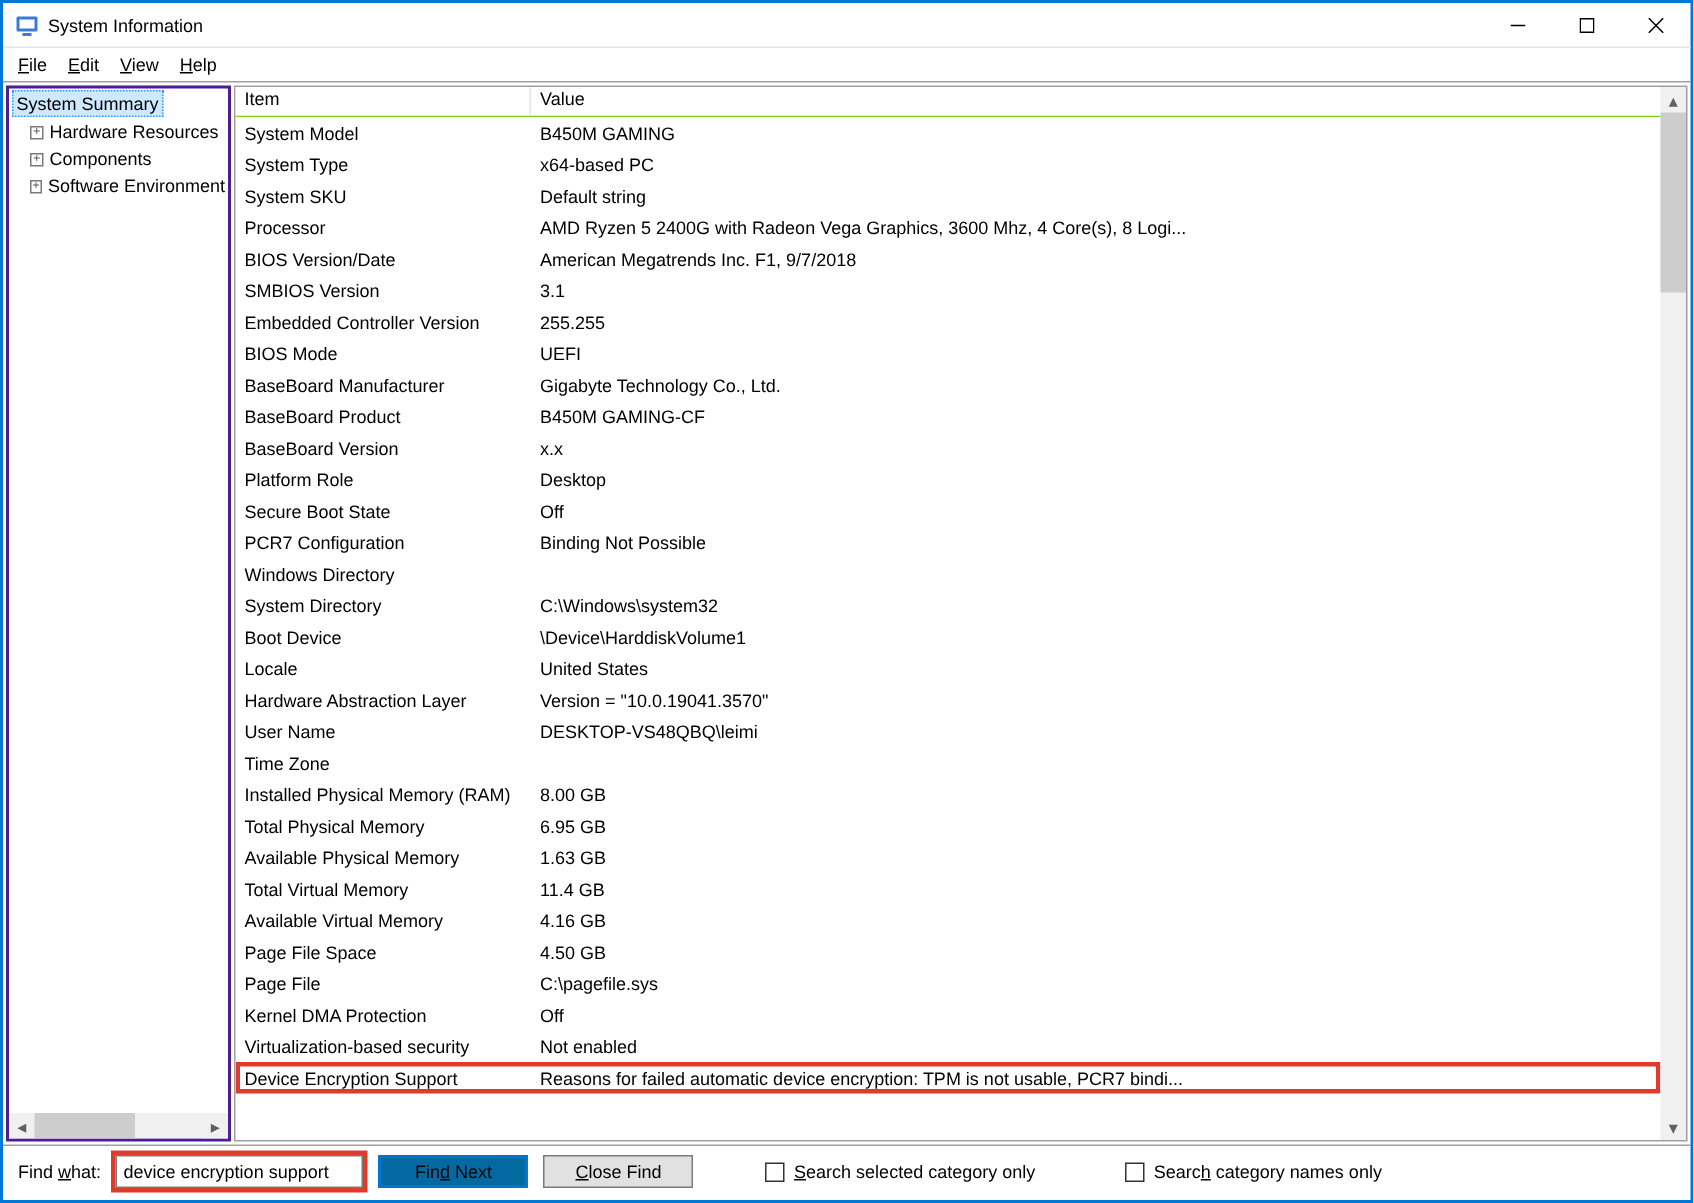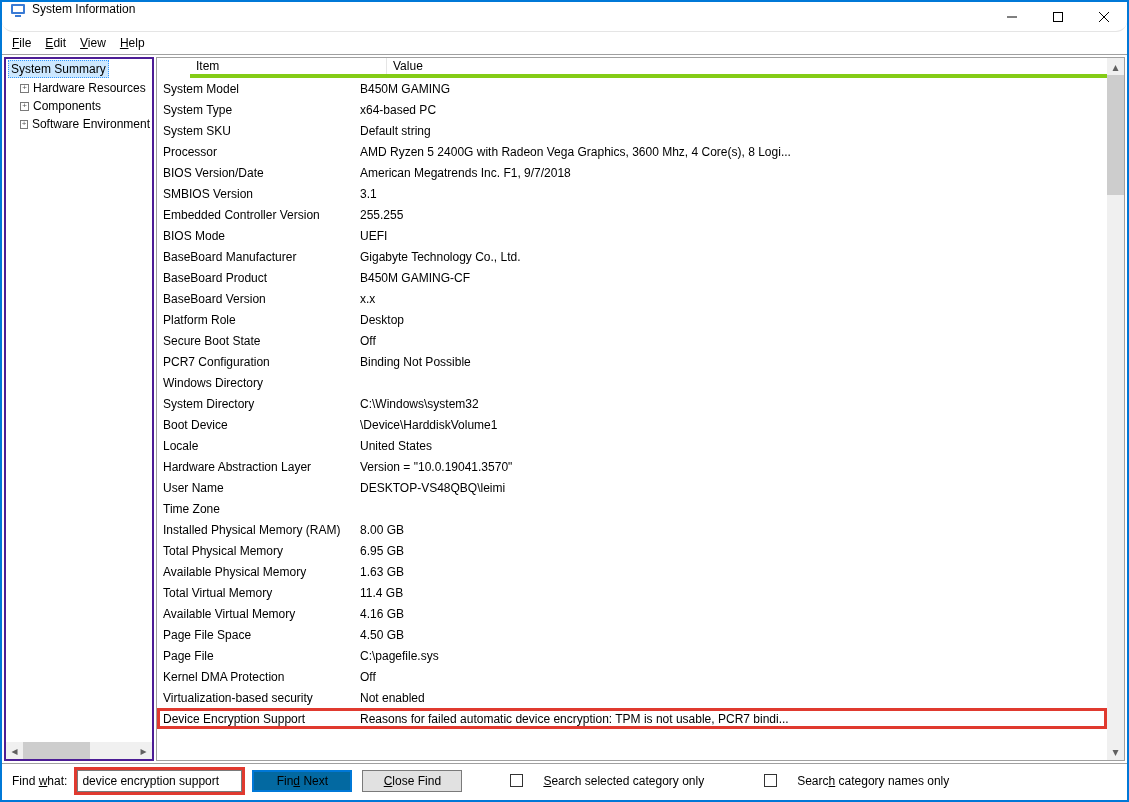--- a/index.html
+++ b/index.html
@@ -1,58 +1,58 @@
 <!DOCTYPE html>
 <html><head>
 <meta charset="utf-8">
 <style>
   * { box-sizing: border-box; }
   html, body { margin:0; padding:0; font-family: "Segoe UI", Tahoma, sans-serif; font-size:12px; color:#000; background:#fff;}
   .window { width:1129px; height:802px; border:2px solid #0078d7; display:flex; flex-direction:column; background:#fff;}
-  .titlebar { height:30px; display:flex; border-bottom:1px solid #e5e5e5;border-radius:11px;}
+  .titlebar { height:30px; display:flex; align-items:center; border-bottom:1px solid #e5e5e5;}
   .titlebar .app-icon { width:16px; height:16px; margin:0 6px 0 8px;}
   .titlebar .title { flex:0 0 auto; }
   .titlebar .spacer { flex:1; }
   .win-btn { width:46px; height:30px; display:flex; align-items:center; justify-content:center; }
   .menubar { height:22px; display:flex; align-items:center; padding:0 4px; gap:2px;}
   .menu-item { padding:1px 6px;}
   .menu-item u { text-decoration: underline; }
   .body { flex:1; display:flex; border-top:1px solid #a0a0a0; overflow:hidden;}
   .tree-pane { width:150px; border:2px solid #4c1d95; margin:2px 1px 2px 2px; overflow:hidden; position:relative; background:#fff;}
   .tree-selected { background:#cde8ff; border:1px dotted #3399ff; padding:0 2px; display:inline-block;}
   .tree-row { white-space:nowrap; padding:1px 2px; display:flex; align-items:center; gap:4px; line-height:16px;}
   .tree-row .expand { width:9px; height:9px; border:1px solid #7a7a7a; display:inline-flex; align-items:center; justify-content:center; font-size:8px; line-height:8px; color:#545454;}
   .tree-row.child { padding-left:14px;}
   .tree-scroll-h { position:absolute; bottom:0; left:0; right:0; height:17px; background:#f0f0f0; display:flex; align-items:center;}
   .tree-scroll-h .arrow { width:17px; height:17px; background:#f0f0f0; display:flex; align-items:center; justify-content:center; color:#606060;}
   .tree-scroll-h .track { flex:1; height:17px; position:relative;}
   .tree-scroll-h .thumb { position:absolute; left:0; top:0; height:17px; width:60%; background:#cdcdcd;}
   .grid-pane { flex:1; border:1px solid #a0a0a0; margin:2px 2px 2px 1px; position:relative; overflow:hidden; background:#fff;}
-  .grid-header { display:flex; height:20px; border-bottom:4px solid #84cc16;margin-left:33px; }
+  .grid-header { display:flex; height:20px; border-bottom:1px solid #84cc16; }
   .grid-header .col { padding:1px 6px; border-right:1px solid #e5e5e5; background:#fff; }
   .grid-header .col.item { width:197px; }
   .grid-header .col.value { flex:1; }
   .grid-body { position:absolute; top:20px; left:0; right:17px; bottom:0; overflow:hidden;}
   .grid-row { display:flex; height:21px; align-items:center;}
   .grid-row .c0 { width:197px; padding:0 6px; white-space:nowrap; overflow:hidden; text-overflow:ellipsis;}
   .grid-row .c1 { flex:1; padding:0 6px; white-space:nowrap; overflow:hidden; text-overflow:ellipsis; max-width:480px;}
   .grid-row.highlight { outline:3px solid #e03a2f; outline-offset:-3px;}
   .grid-vscroll { position:absolute; top:0; right:0; bottom:0; width:17px; background:#f0f0f0;}
   .grid-vscroll .arrow { height:17px; display:flex; align-items:center; justify-content:center; color:#606060;}
   .grid-vscroll .track { position:absolute; top:17px; bottom:17px; left:0; right:0;}
   .grid-vscroll .thumb { position:absolute; left:0; right:0; top:0; height:120px; background:#cdcdcd;}
   .findbar { border-top:1px solid #a0a0a0; padding:6px 10px 8px 10px; display:flex; gap:8px;}
   .findbar .row1 { display:flex; align-items:center; gap:10px;}
   .findbar label { }
   .findbar .input-wrap { flex:1; }
   .findbar input[type=text]{ width:100%; height:22px; border:1px solid #7a7a7a; padding:0 4px; font-family:inherit; font-size:12px; outline:3px solid #e03a2f;}
   .findbar .btn { width:100px; height:22px; border:1px solid #7a7a7a; background:#e1e1e1; display:flex; align-items:center; justify-content:center;}
   .findbar .btn.primary { border:1px solid #0078d7; box-shadow:inset 0 0 0 1px #0078d7; background:#0369a1;}
   .findbar .row2 { display:flex; align-items:center; gap:60px; padding-left:40px;}
-  .chk { display:flex; align-items:flex-start; gap:20px;}
+  .chk { display:flex; align-items:center; gap:6px;}
   .chk .box { width:13px; height:13px; border:1px solid #333;}
   u { text-decoration: underline; }
 </style>
 </head>
 <body>
 
 <div class="window">
 
   <div class="titlebar">
     <span class="app-icon">

